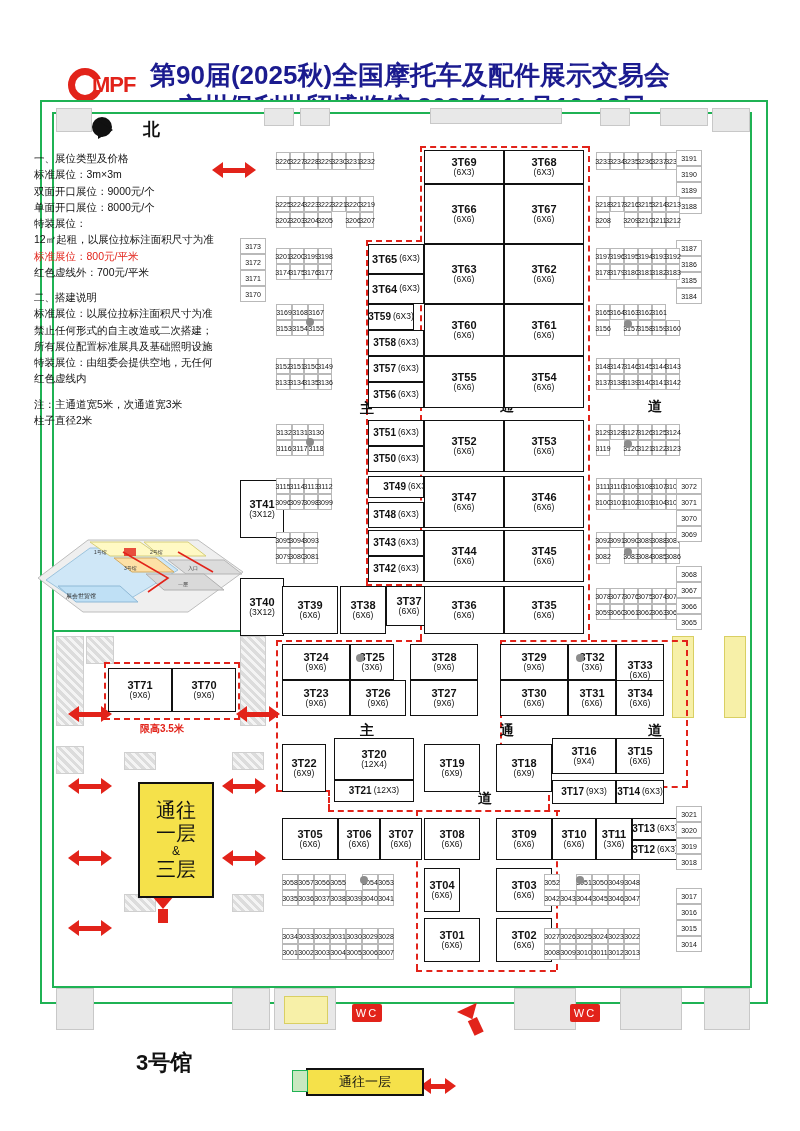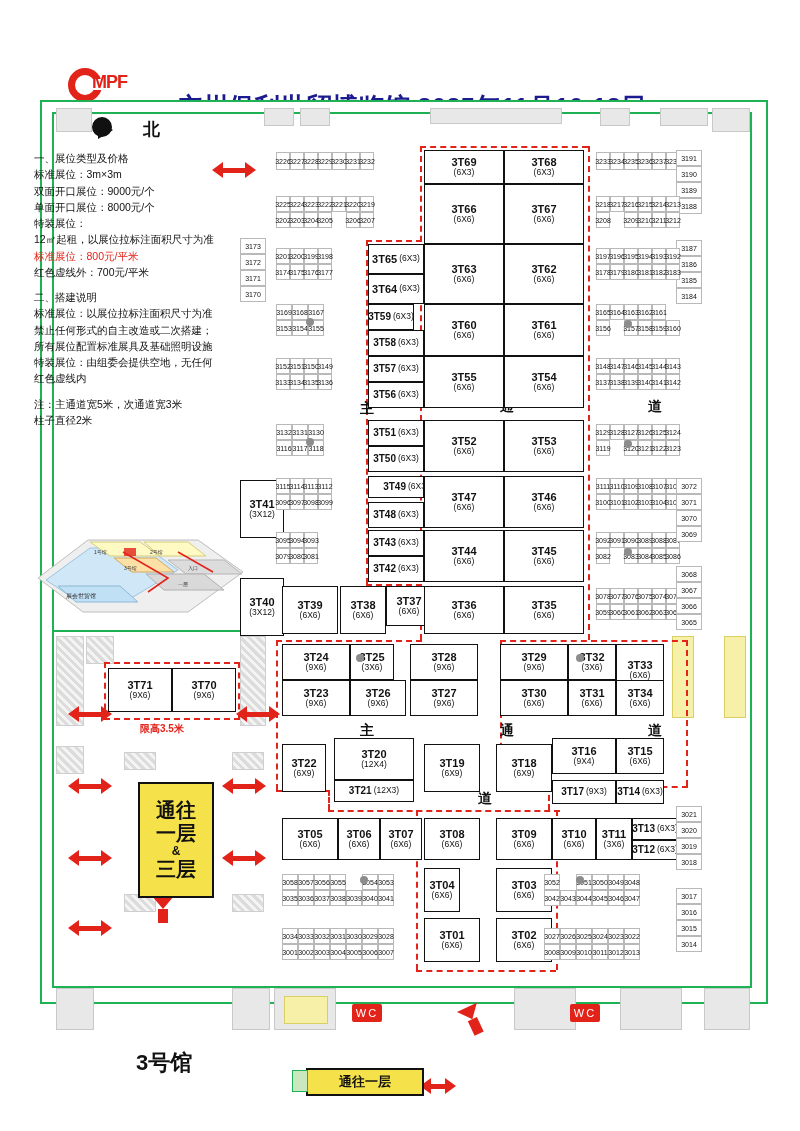--- a/index.html
+++ b/index.html
@@ -5,21 +5,21 @@
   html,body{margin:0;padding:0;background:#fff;}
   body{font-family:"Liberation Sans","DejaVu Sans",sans-serif;}
   #page{position:relative;width:800px;height:1131px;overflow:hidden;background:#fff;}
 
   
   .hdr{position:absolute;left:0;top:28px;width:800px;height:62px;}
   .logo{position:absolute;left:68px;top:38px;width:74px;height:40px;}
   .logo .gear{position:absolute;left:0;top:2px;width:34px;height:34px;border-radius:50%;
        border:7px solid #e2231a;box-sizing:border-box;}
   .logo .gearcut{position:absolute;left:24px;top:13px;width:14px;height:11px;background:#fff;}
-  .logo .mpf{position:absolute;left:24px;top:6px;font-size:18px;font-weight:bold;color:#e2231a;
+  .logo .mpf{position:absolute;left:24px;top:6px;font-size:22px;font-weight:bold;color:#e2231a;
        letter-spacing:-1px;font-family:"Liberation Sans",sans-serif;}
   .title1{position:absolute;left:150px;top:30px;font-size:26px;font-weight:bold;color:#1b1b8f;
        letter-spacing:0px;white-space:nowrap;}
   .title2{position:absolute;left:176px;top:62px;font-size:26px;font-weight:bold;color:#1b1b8f;
        white-space:nowrap;}
 
   
   .planframe{position:absolute;left:40px;top:100px;width:724px;height:900px;
        border:2px solid #1fb254;background:#fff;}
   .wallgray{position:absolute;background:#e8e8e8;border:1px solid #c8c8c8;}
@@ -69,21 +69,21 @@
   
   .arrowLR{position:absolute;display:flex;align-items:center;}
   .arrowLR .bar{height:5px;background:#e2231a;}
   .ah{width:0;height:0;}
   .ah.l{border-top:8px solid transparent;border-bottom:8px solid transparent;border-right:11px solid #e2231a;}
   .ah.r{border-top:8px solid transparent;border-bottom:8px solid transparent;border-left:11px solid #e2231a;}
   .ah.d{border-left:11px solid transparent;border-right:11px solid transparent;border-top:13px solid #e2231a;}
 
   
   .ysign{position:absolute;background:#f5e14a;border:2px solid #111;display:flex;
-       align-items:center;justify-content:center;text-align:center;font-weight:bold;color:#111;}
+       align-items:center;justify-content:center;text-align:center;font-weight:normal;color:#111;}
   .ysign.v{font-size:20px;line-height:1.15;}
   .ysign.h{font-size:13px;}
 
   
   .halllabel{position:absolute;font-size:22px;font-weight:bold;color:#111;}
 
   
   .wc{position:absolute;background:#e2231a;display:flex;align-items:center;justify-content:center;
       color:#fff;font-size:11px;letter-spacing:2px;border-radius:2px;}
 
@@ -96,20 +96,21 @@
 <body>
 
 <div id="page">
 
   <div class="hdr">
     <div class="logo">
       <div class="gear"></div>
         <div class="gearcut"></div>
       <div class="mpf">MPF</div>
     </div>
+    <div class="title1">第90届(2025秋)全国摩托车及配件展示交易会</div>
     <div class="title2">广州保利世贸博览馆   2025年11月10-12日</div>
   </div>
 
   <div class="planframe"></div>
 
   <div class="greenline" style="left:52px;top:112px;width:700px;height:2px;"></div>
   <div class="greenline" style="left:52px;top:112px;width:2px;height:876px;"></div>
   <div class="greenline" style="left:750px;top:112px;width:2px;height:876px;"></div>
   <div class="greenline" style="left:52px;top:986px;width:700px;height:2px;"></div>
   <div class="greenline" style="left:52px;top:630px;width:212px;height:2px;"></div>

